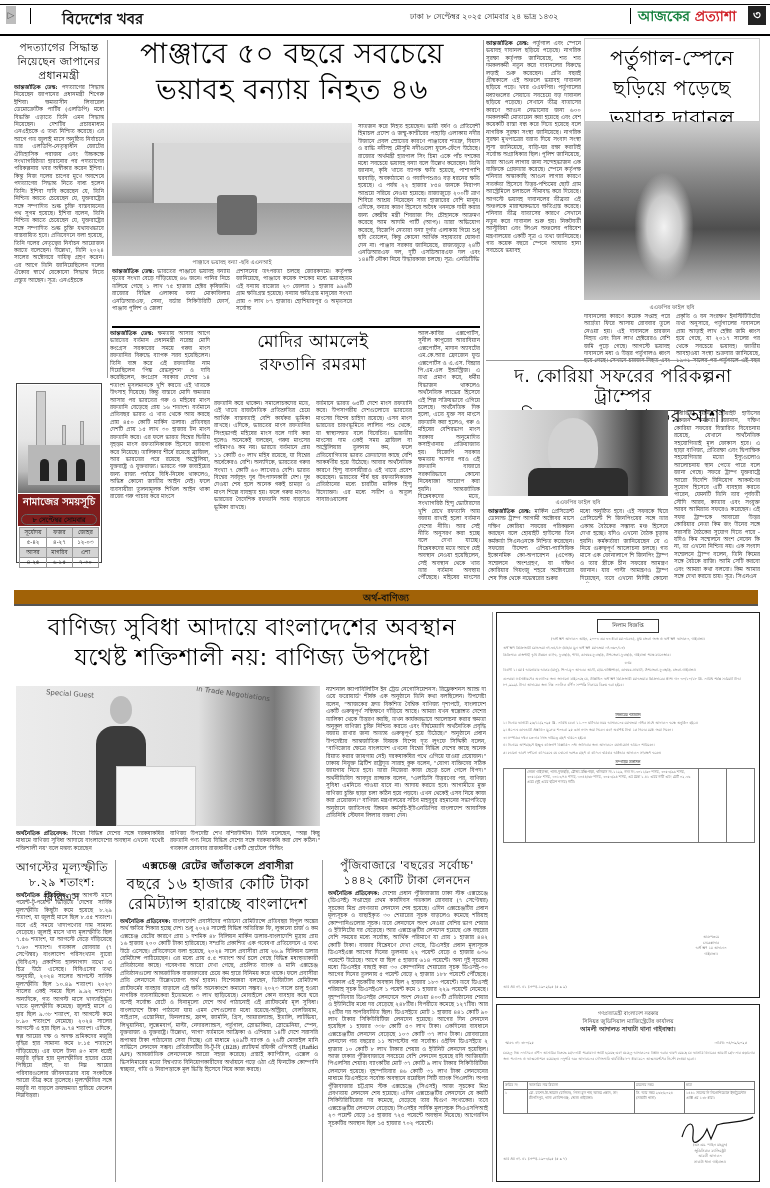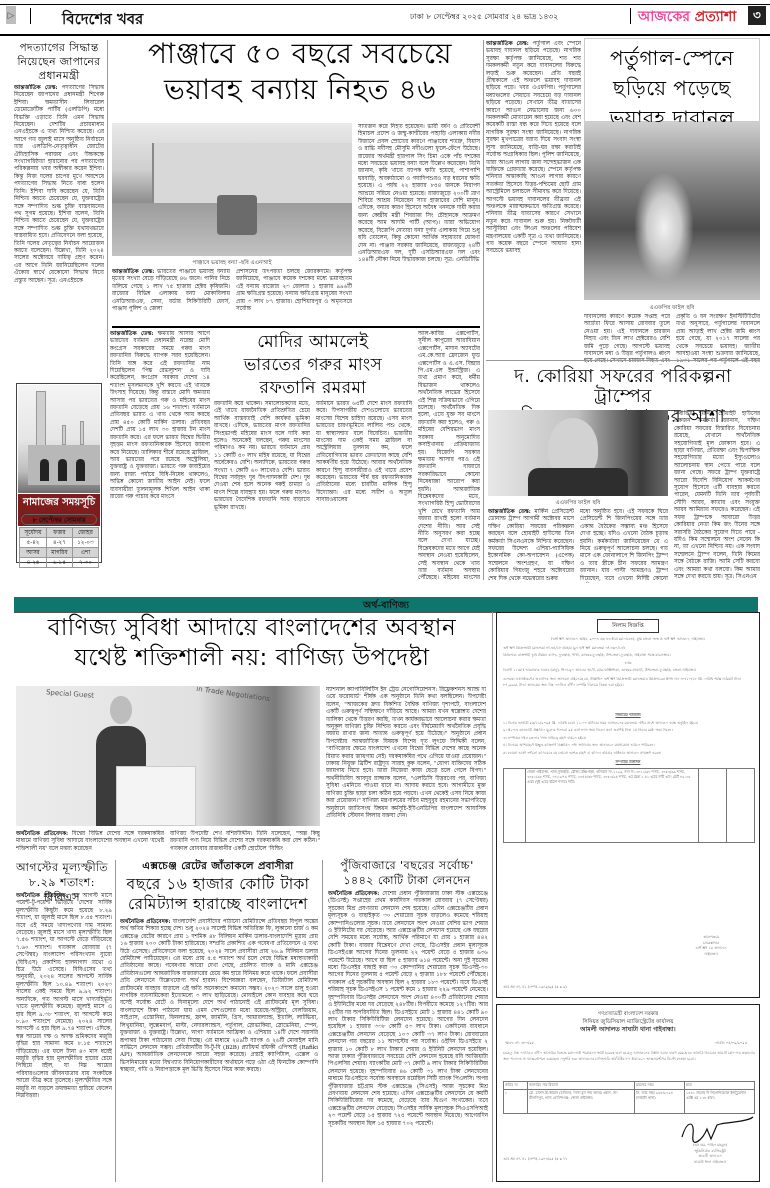--- a/index.html
+++ b/index.html
@@ -15,36 +15,36 @@
   .rule-v { background: #999; width: 1px; }
 
   
   #masthead { left: 0; top: 0; width: 770px; height: 32px; border-top: 1.5px solid #000; border-bottom: 2px solid #000; top: 4px; }
   #page-marker { left: 6px; top: 6px; width: 10px; height: 18px; background: #bdbdbd; font-size: 9px; color: #555; text-align: center; line-height: 18px; }
   #hdr-sep1 { left: 30px; top: 8px; width: 1px; height: 16px; background: #000; }
   #section-title { left: 62px; top: 7px; font-size: 15px; font-weight: bold; font-family: "DejaVu Sans", sans-serif; }
   #hdr-date { left: 410px; top: 11px; font-size: 7.5px; font-family: "DejaVu Sans", sans-serif; }
   #hdr-sep2 { left: 630px; top: 8px; width: 1px; height: 16px; background: #000; }
   #brand { left: 638px; top: 5px; font-size: 14px; font-weight: bold; font-family: "DejaVu Sans", sans-serif; }
-  #brand .b1 { color: #ec4899; }
+  #brand .b1 { color: #15803d; }
   #brand .b2 { color: #d1232a; }
   #page-num { left: 748px; top: 6px; width: 18px; height: 19px; background: #222; color: #fff; font-size: 12px; font-weight: bold; text-align: center; line-height: 19px; font-family: "DejaVu Sans", sans-serif; }
 
   
   #prayer-box { left: 16px; top: 383px; width: 86px; height: 180px; border: 1px solid #444; }
   #prayer-img { left: 1px; top: 1px; width: 82px; height: 108px; background: linear-gradient(180deg,#f4f4f4 0%,#e6e6e6 50%,#bdbdbd 80%,#6e6e6e 100%); }
   .minaret { position: absolute; background: #cfcfcf; border: 1px solid #999; }
   #prayer-title { left: 1px; top: 110px; width: 82px; height: 32px; background: #7f1d1d; color: #fff; font-size: 10px; font-weight: bold; text-align: center; line-height: 16px; font-family: "DejaVu Sans", sans-serif; }
   #prayer-date { left: 4px; top: 130px; width: 76px; height: 11px; border: 1px solid #666; border-radius: 6px; font-size: 6.5px; text-align: center; line-height: 10px; font-weight: bold; font-family: "DejaVu Sans", sans-serif; }
   #prayer-table { left: 2px; top: 143px; width: 80px; border-collapse: collapse; font-size: 5.6px; }
   #prayer-table td { border: 1px solid #999; text-align: center; height: 8.5px; padding: 0; }
   #prayer-table tr.lbl td { background: #d4d4d4; }
 
   
-  #section-bar { left: 14px; top: 590px; width: 744px; height: 16px; background: #0f766e; border-bottom: 2px solid #555; font-size: 9.5px; font-weight: bold; text-align: center; line-height: 16px; font-family: "DejaVu Sans", sans-serif; margin-top: 7px; }
+  #section-bar { left: 14px; top: 590px; width: 744px; height: 16px; background: #a16207; border-bottom: 2px solid #555; font-size: 9.5px; font-weight: bold; text-align: center; line-height: 16px; font-family: "DejaVu Sans", sans-serif; }
 
   
   .notice { border: 1.5px solid #222; background: #fff; }
   .notice .tiny { font-size: 3.6px; line-height: 5.6px; color: #555; overflow: hidden; }
   .ntable { border-collapse: collapse; width: 100%; font-size: 3.5px; color: #555; }
   .ntable td { border: 1px solid #777; padding: 1px; vertical-align: top; }
 </style>
 </head>
 <body>
 
@@ -56,21 +56,21 @@
 <div id="hdr-sep2" class="abs"></div>
 <div id="brand" class="abs"><span class="b1">আজকের </span><span class="b2">প্রত্যাশা</span></div>
 <div id="page-num" class="abs">৩</div>
 
 <div class="abs" style="left:14px;top:40px;width:90px;height:340px;">
   <div class="hl" style="font-size:10.5px;line-height:14px;">পদত্যাগের সিদ্ধান্ত নিয়েছেন জাপানের প্রধানমন্ত্রী</div>
   <div class="body-text" style="margin-top:2px;height:280px;"><b>আন্তর্জাতিক ডেস্ক:</b> <span>পদত্যাগের সিদ্ধান্ত নিয়েছেন জাপানের প্রধানমন্ত্রী শিগেরু ইশিবা। ক্ষমতাসীন লিবারেল ডেমোক্রেটিক পার্টির (এলডিপি) মধ্যে বিভক্তি এড়াতে তিনি এমন সিদ্ধান্ত নিয়েছেন। দেশটির প্রচারমাধ্যম এনএইচকে এ তথ্য নিশ্চিত করেছে। এর আগে গত জুলাই মাসে অনুষ্ঠিত নির্বাচনে তার এলডিপি-নেতৃত্বাধীন জোটের ঐতিহাসিক পরাজয় এবং উচ্চকক্ষে সংখ্যাগরিষ্ঠতা হারানোর পর পদত্যাগের পরিকল্পনার খবর অস্বীকার করেন ইশিবা। কিন্তু নিজ দলের চাপের মুখে অবশেষে পদত্যাগের সিদ্ধান্ত নিতে বাধ্য হলেন তিনি। ইশিবা দাবি করেছেন যে, তিনি নিশ্চিত করতে চেয়েছেন যে, যুক্তরাষ্ট্রের সঙ্গে সম্পাদিত শুল্ক চুক্তি বাস্তবায়নের পথ সুগম হয়েছে। ইশিবা বলেন, তিনি নিশ্চিত করতে চেয়েছেন যে, যুক্তরাষ্ট্রের সঙ্গে সম্পাদিত শুল্ক চুক্তি যথাযথভাবে বাস্তবায়িত হবে। প্রতিবেদনে বলা হয়েছে, তিনি দলের নেতৃত্বের নির্বাচন আয়োজন করতে বলেছেন। উল্লেখ্য, তিনি ২০২৪ সালের অক্টোবরে দায়িত্ব গ্রহণ করেন। এর আগে তিনি জানিয়েছিলেন দলের ঐক্যের স্বার্থে যেকোনো সিদ্ধান্ত নিতে প্রস্তুত আছেন। সূত্র: এনএইচকে</span></div>
 </div>
 <div class="abs rule-v" style="left:107px;top:40px;height:338px;"></div>
 
-<div class="abs" style="left:116px;top:36px;width:368px;height:240px;">
+<div class="abs" style="left:108px;top:36px;width:368px;height:240px;">
   <div class="hl" style="font-size:28px;line-height:36px;">
     <div>পাঞ্জাবে ৫০ বছরে সবচেয়ে</div>
     <div>ভয়াবহ বন্যায় নিহত ৪৬</div>
   </div>
 </div>
 <div class="abs photo" style="left:112px;top:123px;width:240px;height:133px;background:linear-gradient(180deg,#e9e9e9 0%,#cfcfcf 35%,#8d8d8d 60%,#bcbcbc 100%);">
   <div style="position:absolute;left:40px;top:20px;width:200px;height:65px;background:#d8d8d8;border-left:2px solid #888;"></div>
   <div style="position:absolute;left:0;top:80px;width:240px;height:53px;background:linear-gradient(180deg,#9c9c9c,#c2c2c2);"></div>
   <div style="position:absolute;left:105px;top:72px;width:40px;height:40px;background:#6b6b6b;border-radius:4px;"></div>
 </div>
@@ -88,21 +88,20 @@
   <div style="position:absolute;left:50px;top:50px;width:60px;height:110px;background:radial-gradient(ellipse at center,#f2f2f2 0%,#c9c9c9 40%,transparent 70%);"></div>
 </div>
 <div class="abs caption" style="left:584px;top:304px;width:176px;">এএফপির ফাইল ছবি</div>
 <div class="abs body-text" style="left:584px;top:313px;width:86px;height:52px;"><span>দাবানলের কারণে কয়েক সপ্তাহ পরে আর্দ্রতা ফিরে আসায় রোববার তুলে নেওয়া হয়। এই দাবানলে চারজন নিহত এবং তিন লাখ হেক্টরেরও বেশি জমি পুড়ে গেছে। আগস্টে ভয়াবহ দাবানলে মধ্য ও উত্তর পর্তুগালও ধ্বংস হয়ে গেছে। সেখানে চারজন নিহত এবং বেশ কয়েকজন আহত হয়েছে। জাতীয়</span></div>
 <div class="abs body-text" style="left:676px;top:313px;width:84px;height:52px;"><span>প্রকৃতি ও বন সংরক্ষণ ইনস্টিটিউটের তথ্য অনুসারে, পর্তুগালের দাবানলে প্রায় আড়াই লাখ হেক্টর জমি ধ্বংস হয়ে গেছে, যা ২০১৭ সালের পর থেকে সবচেয়ে ভয়াবহ। জাতীয় আবহাওয়া সংস্থা শুক্রবার জানিয়েছে, ১৯৩১ সালের পর পর্তুগালে এই বছর সবচেয়ে উষ্ণ গ্রীষ্মকাল চলছে।</span></div>
 <div class="abs rule-h" style="left:486px;top:360px;width:274px;height:1px;background:#999;"></div>
 
 <div class="abs body-text" style="left:110px;top:330px;width:100px;height:250px;"><b>আন্তর্জাতিক ডেস্ক:</b> <span>ক্ষমতায় আসার আগে ভারতের বর্তমান প্রধানমন্ত্রী নরেন্দ্র মোদি কংগ্রেস সরকারের সময়ে গরুর মাংস রফতানির বিরুদ্ধে ব্যাপক সরব হয়েছিলেন। তিনি ব্যঙ্গ করে এই রফতানির নাম দিয়েছিলেন 'পিঙ্ক রেভল্যুশন' ও দাবি করেছিলেন, কংগ্রেস সরকার দেশের ১৪ শতাংশ মুসলমানকে খুশি করতে এই খাতকে উৎসাহ দিয়েছে। কিন্তু বাস্তবে মোদি ক্ষমতায় আসার পর ভারতের গরু ও মহিষের মাংস রফতানি বেড়েছে প্রায় ১৬ শতাংশ। বর্তমানে প্রতিবছর ভারত এ খাত থেকে আয় করছে প্রায় ৪৫০ কোটি মার্কিন ডলার। প্রতিবছর দেশটি প্রায় ১৫ লাখ ৩০ হাজার টন মাংস রফতানি করে। এর ফলে ভারত বিশ্বের দ্বিতীয় বৃহত্তম মাংস রফতানিকারক হিসেবে জায়গা করে নিয়েছে। তালিকার শীর্ষে রয়েছে ব্রাজিল, আর ভারতের পরে রয়েছে অস্ট্রেলিয়া, যুক্তরাষ্ট্র ও যুক্তরাজ্য। ভারতে গরু জবাইয়ের জন্য রাজ্য পর্যায়ে বিধি-নিষেধ থাকলেও, অভিন্ন কোনো জাতীয় আইন নেই। ফলে ব্যবসায়ীরা তুলনামূলক শিথিল আইন থাকা রাজ্যে গরু পাচার করে মাংসে</span></div>
 <div class="abs hl" style="left:214px;top:330px;width:198px;font-size:17px;line-height:23px;">
   <div>মোদির আমলেই</div>
-  <div>ভারতের গরুর মাংস</div>
   <div>রফতানি রমরমা</div>
 </div>
 <div class="abs body-text" style="left:214px;top:400px;width:96px;height:180px;"><span>রফতানি করে থাকেন। সমালোচকদের মতে, এই খাতে রাজনৈতিক প্রতিশ্রুতির চেয়ে আর্থিক বাস্তবতাই বেশি কার্যকর ভূমিকা রাখছে। এদিকে, ভারতের মাংস রফতানির সিংহভাগই মহিষের মাংস বলে দাবি করা হলেও অনেকেই বলছেন, গরুর মাংসের পরিমাণও কম নয়। ভারতে বর্তমানে প্রায় ১১ কোটি ৫০ লাখ মহিষ রয়েছে, যা বিশ্বের অর্ধেকেরও বেশি। অন্যদিকে, ভারতের গরুর সংখ্যা ৭ কোটি ৬০ লাখেরও বেশি। ভারত বিশ্বের সর্ববৃহৎ দুধ উৎপাদনকারী দেশ। দুধ দেওয়া শেষ হলে অনেক গরুই চামড়া ও মাংস শিল্পে ব্যবহৃত হয়। ফলে গরুর মাংসও ভারতের বৈদেশিক রফতানি আয় বাড়াতে ভূমিকা রাখছে।</span></div>
 <div class="abs body-text" style="left:316px;top:400px;width:96px;height:180px;"><span>বর্তমানে ভারত ৬৫টি দেশে মাংস রফতানি করে। উপসাগরীয় দেশগুলোতে ভারতের মাংসের বিশেষ চাহিদা রয়েছে। এসব মাংস ভারতের চারণভূমিতে লালিত পশু থেকে, যা স্বাস্থ্যসম্মত বলে বিবেচিত। ভারতীয় মাংসের দাম একই সময় ব্রাজিল বা অস্ট্রেলিয়ার তুলনায় কম, ফলে প্রতিযোগিতায় ভারত ক্রেতাদের কাছে বেশি আকর্ষণীয় হয়ে উঠেছে। আবার অর্থনৈতিক কারণে হিন্দু ব্যবসায়ীরাও এই খাতে প্রবেশ করেছেন। ভারতের শীর্ষ ছয় রফতানিকারক প্রতিষ্ঠানের মধ্যে চারটির মালিক হিন্দু উদ্যোক্তা। এর মধ্যে সতীশ ও অতুল সাবারওয়ালের</span></div>
 <div class="abs body-text" style="left:418px;top:330px;width:62px;height:250px;"><span>আল-কাবির এক্সপোর্টস, সুনীল কাপুরের আরাবিয়ান এক্সপোর্টস, মাদান অ্যাবটের এম.কে.আর ফ্রোজেন ফুড এক্সপোর্টস ও এ.এস. বিন্দ্রার পি.এম.এল ইন্ডাস্ট্রিজ। এ তথ্য প্রমাণ করে, ধর্মীয় বিভাজন থাকলেও অর্থনৈতিক লাভের হিসেবে এই শিল্প সক্রিয়ভাবে এগিয়ে চলেছে। অর্থনৈতিক দিক হলো, এতে যুক্ত সব মাংসে রফতানি করা হলেও, গরু ও মহিষের বেশিরভাগ মাংস সরকার অনুমোদিত কসাইখানায় প্রক্রিয়াজাত হয়। বিজেপি সরকার ক্ষমতায় আসার পরও এই রফতানি বাজারে সরকারিভাবে কোনো নিষেধাজ্ঞা আরোপ করা হয়নি। আন্তর্জাতিক বিশ্লেষকদের মতে, সংখ্যাগরিষ্ঠ হিন্দু ভোটারদের খুশি রেখে রফতানি আয় বজায় রাখাই হলো বর্তমান দেশের নীতি। আর সেই নীতি অনুসরণ করা হচ্ছে বলে দেখা যাচ্ছে। বিশ্লেষকদের মতে আগে যেই অবস্থান নেওয়া হয়েছিলেন, সেই অবস্থান থেকে খাত তার বর্তমান অবস্থায় পৌঁছেছে। মহিষের মাংসের দিক থেকে ভারতের অর্থনীতিতে একটি বৈশ্বিক মাংসের বাজার অবস্থানে। সূত্র: মুসলিম মিরর</span></div>
 <div class="abs rule-v" style="left:483px;top:40px;height:540px;"></div>
 
 <div class="abs hl" style="left:486px;top:366px;width:274px;font-size:18px;line-height:20px;">
   <div>দ. কোরিয়া সফরের পরিকল্পনা ট্রাম্পের</div>
   <div>কিমের সঙ্গে সাক্ষাতের আশা</div>

